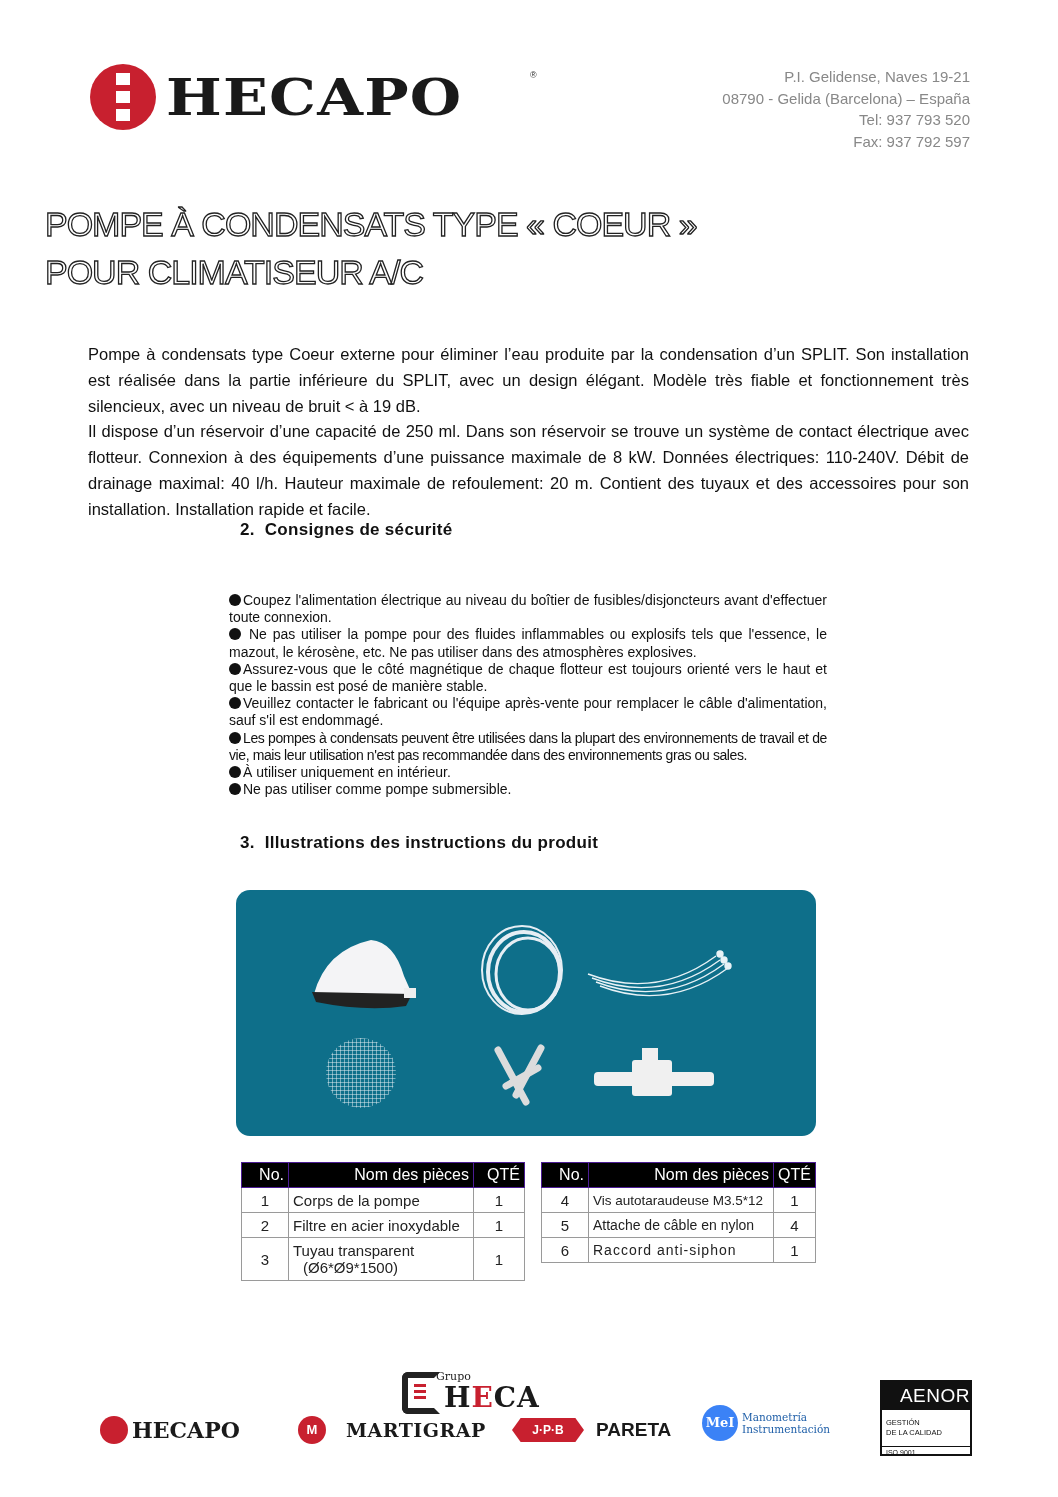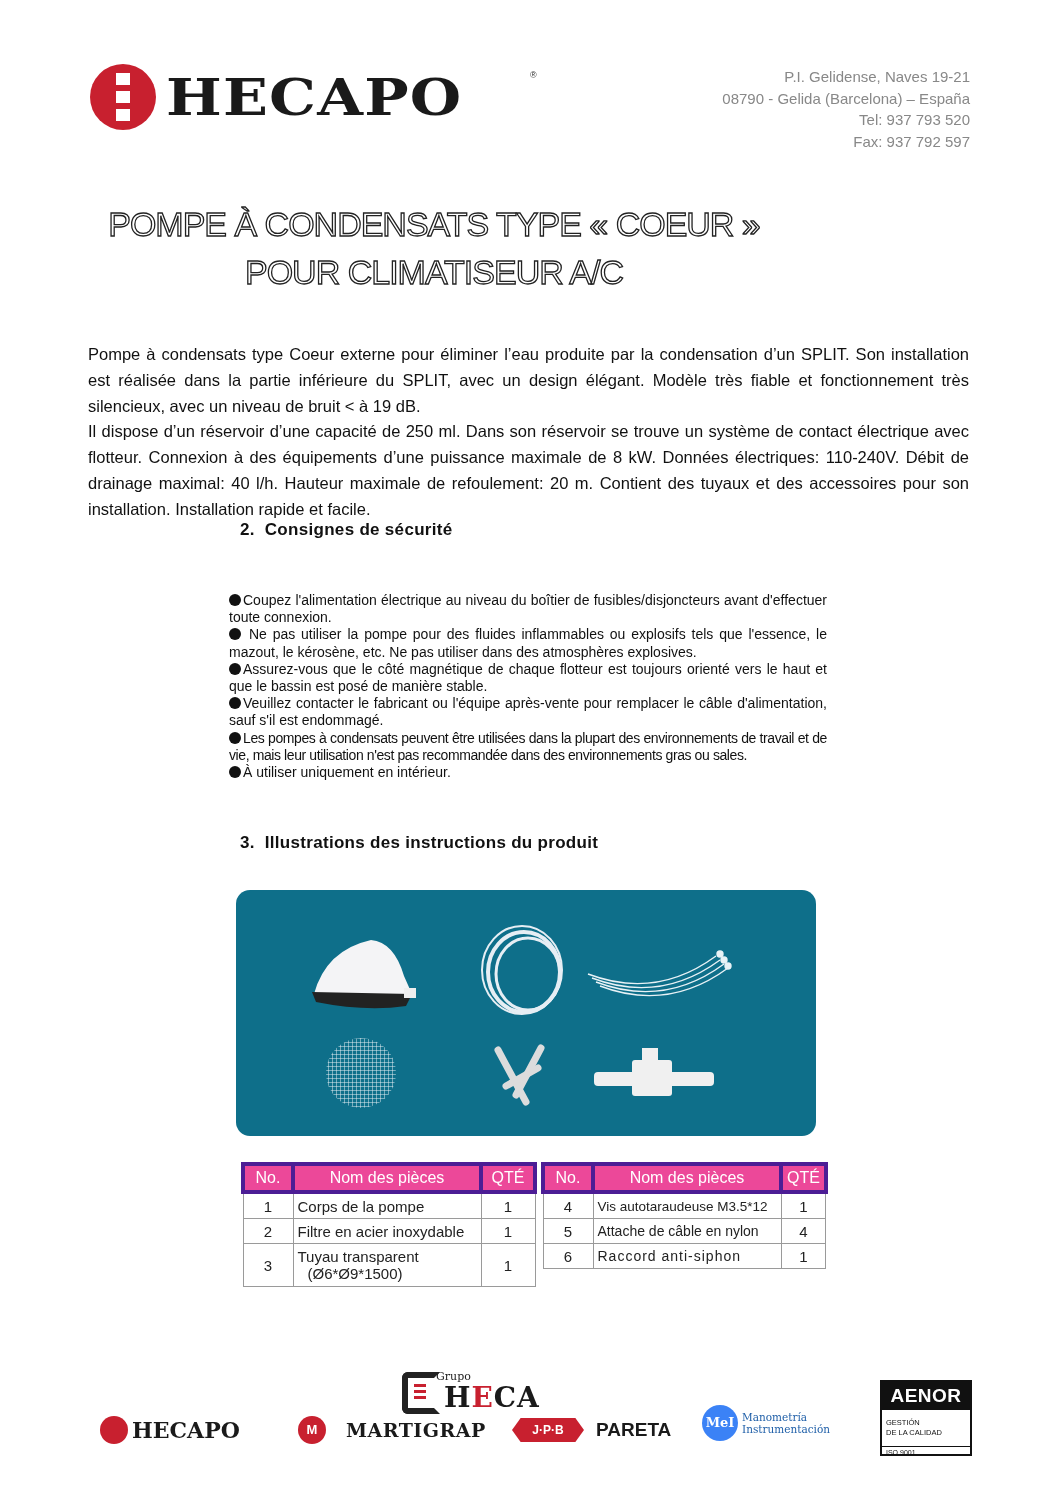--- a/index.html
+++ b/index.html
@@ -10,42 +10,42 @@
   .logo { left:90px; top:64px; display:flex; align-items:center; }
   .logo-disc { width:66px; height:66px; border-radius:50%; background:#c8202f; position:relative; }
   .logo-disc .bar { position:absolute; left:26px; width:14px; height:12px; background:#fff; }
   .logo-text { font-family:"DejaVu Serif", serif; font-weight:bold; font-size:50px; letter-spacing:1px; color:#1a1a1a; margin-left:10px; transform:scaleX(1.18); transform-origin:left center; }
   .logo-reg { font-size:9px; color:#333; position:absolute; left:440px; top:6px; }
 
   
   .address { right:88px; top:66px; text-align:right; color:#888; font-size:15px; line-height:21.5px; }
 
   
-  .title { left:0; width:868px; top:200px; text-align:center; font-size:34px; line-height:48px; color:#fff; -webkit-text-stroke:1.3px #222; letter-spacing:-1px; font-family:"Liberation Sans Narrow","Liberation Sans", sans-serif; }
+  .title { left:0; width:868px; top:200px; font-size:34px; line-height:48px; color:#fff; -webkit-text-stroke:1.3px #222; letter-spacing:-1px; font-family:"Liberation Sans Narrow","Liberation Sans", sans-serif;padding-left:45px; }
 
   
   .intro { left:88px; width:881px; top:342px; font-size:16.5px; line-height:25.8px; text-align:justify; color:#111; font-family:"Liberation Sans", sans-serif; }
   .intro p { margin:0; }
 
   
   .h2 { left:240px; font-size:17px; font-weight:bold; color:#111; letter-spacing:0.3px; }
   .h2 .num { margin-right:10px; }
 
   
   .safety { left:229px; width:598px; top:592px; font-size:14px; line-height:17.2px; color:#111; text-align:justify; }
   .safety div { margin:0; }
   .bullet { display:inline-block; width:12px; height:12px; border-radius:50%; background:#111; vertical-align:-1px; margin-right:2px; }
 
   
   .panel { left:236px; top:890px; width:580px; height:246px; border-radius:14px; background:#0e6f8a; }
   .panel svg { position:absolute; left:0; top:0; }
 
   
   table.parts { position:absolute; border-collapse:collapse; font-size:15px; color:#222; }
-  table.parts th { background:#ec4899; color:#fff; font-weight:normal; font-size:16px; height:24px; padding:0 4px; border:4px solid #4c1d95; }
+  table.parts th { background:#000000; color:#fff; font-weight:normal; font-size:16px; height:24px; padding:0 4px; border:1px solid #4c1d95;text-align:right; }
   table.parts td { border:1px solid #9a9a9a; padding:0 4px; height:24px; }
   table.parts td.c { text-align:center; }
   .t1 { left:241px; top:1162px; }
   .t2 { left:541px; top:1162px; }
 
   
   .f-heca { left:402px; top:1372px; display:flex; align-items:flex-end; }
   .f-heca .mark { width:26px; height:30px; border:6px solid #222; border-right-color:transparent; border-radius:6px 0 0 6px; position:relative; }
   .f-heca .mark i { position:absolute; left:6px; width:12px; height:3px; background:#c8202f; }
   .f-heca .grupo { font-family:"DejaVu Serif", serif; font-size:11px; position:absolute; left:34px; top:-2px; color:#222; }
@@ -62,21 +62,21 @@
 
   .f-jpb { left:512px; top:1418px; display:flex; align-items:center; }
   .f-jpb .pill { width:72px; height:24px; background:#c8202f; color:#fff; font-weight:bold; font-size:12px; text-align:center; line-height:24px; clip-path:polygon(12% 0,88% 0,100% 50%,88% 100%,12% 100%,0 50%); }
   .f-jpb .w { font-weight:bold; font-size:19px; margin-left:12px; color:#1a1a1a; }
 
   .f-mi { left:702px; top:1405px; display:flex; align-items:center; }
   .f-mi .disc { width:36px; height:36px; border-radius:50%; background:#3b82f6; color:#fff; font-family:"DejaVu Serif", serif; font-weight:bold; font-size:13px; text-align:center; line-height:36px; }
   .f-mi .w { font-family:"DejaVu Serif", serif; font-size:10.5px; line-height:12px; color:#1f5fa8; margin-left:4px; }
 
   .f-aenor { left:880px; top:1380px; width:88px; height:72px; border:2px solid #111; background:#fff; }
-  .f-aenor .top { background:#111; color:#fff; font-weight:bold; font-size:19px; text-align:center; height:28px; line-height:28px; letter-spacing:0.5px; }
+  .f-aenor .top { background:#111; color:#fff; font-weight:normal; font-size:19px; text-align:right; height:28px; line-height:28px; letter-spacing:0.5px; }
   .f-aenor .mid { font-size:7.5px; line-height:10px; padding:8px 4px; border-bottom:1px solid #111; }
   .f-aenor .bot { font-size:7px; padding:2px 4px; }
 </style>
 </head>
 <body>
 
 <div class="abs logo">
   <div class="logo-disc">
     <span class="bar" style="top:9px"></span>
     <span class="bar" style="top:27px"></span>
@@ -106,20 +106,21 @@
 <div class="abs h2" style="top:520px">
   <span class="num">2.</span><span>Consignes de sécurité</span>
 </div>
 <div class="abs safety">
   <div><span class="bullet"></span><span>Coupez l'alimentation électrique au niveau du boîtier de fusibles/disjoncteurs avant d'effectuer toute connexion.</span></div>
   <div><span class="bullet"></span> <span>Ne pas utiliser la pompe pour des fluides inflammables ou explosifs tels que l'essence, le mazout, le kérosène, etc. Ne pas utiliser dans des atmosphères explosives.</span></div>
   <div><span class="bullet"></span><span>Assurez-vous que le côté magnétique de chaque flotteur est toujours orienté vers le haut et que le bassin est posé de manière stable.</span></div>
   <div><span class="bullet"></span><span>Veuillez contacter le fabricant ou l'équipe après-vente pour remplacer le câble d'alimentation, sauf s'il est endommagé.</span></div>
   <div style="letter-spacing:-0.4px"><span class="bullet"></span><span>Les pompes à condensats peuvent être utilisées dans la plupart des environnements de travail et de vie, mais leur utilisation n'est pas recommandée dans des environnements gras ou sales.</span></div>
   <div><span class="bullet"></span><span>À utiliser uniquement en intérieur.</span></div>
+  <div><span class="bullet"></span><span>Ne pas utiliser comme pompe submersible.</span></div>
 </div>
 
 <div class="abs h2" style="top:833px">
   <span class="num">3.</span><span>Illustrations des instructions du produit</span>
 </div>
 
 <div class="abs panel">
   <svg width="580" height="246" viewBox="0 0 580 246">
 
     <g>

